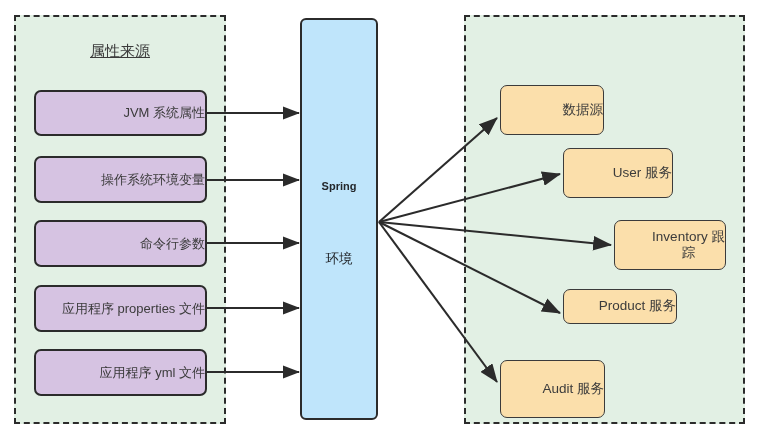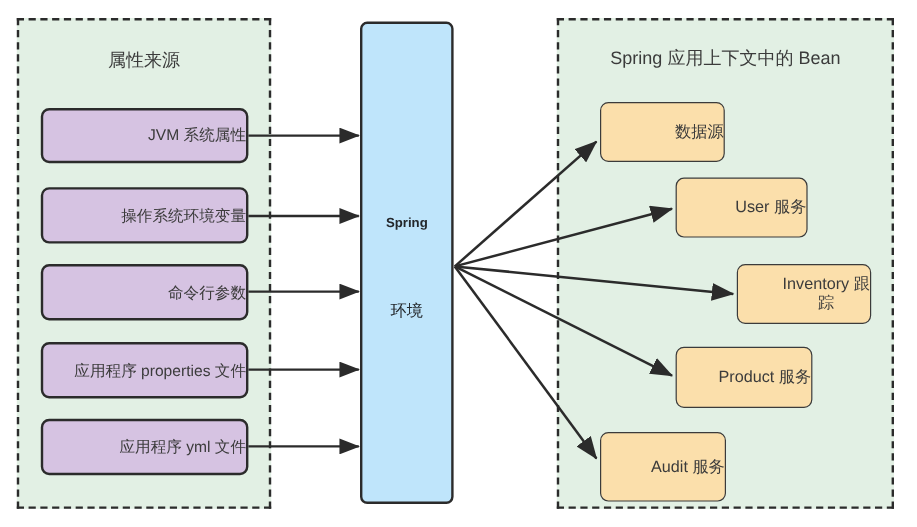--- a/index.html
+++ b/index.html
@@ -85,21 +85,21 @@
     height: 439px;
     pointer-events: none;
   }
 </style>
 </head>
 <body>
 
 <div id="canvas">
 
   <div class="group-box" style="left:14px; top:15px; width:212px; height:409px;"></div>
-  <div class="group-title" style="left:14px; top:42px; width:212px;">属性来源</div>
+  <div class="group-title" style="left:14px; top:42px; width:212px;text-decoration:underline;">属性来源</div>
 
   <div class="node node-source" style="left:34px; top:90px; width:173px; height:46px;">
     <span>JVM 系统属性</span>
   </div>
   <div class="node node-source" style="left:34px; top:156px; width:173px; height:47px;">
     <span>操作系统环境变量</span>
   </div>
   <div class="node node-source" style="left:34px; top:220px; width:173px; height:47px;">
     <span>命令行参数</span>
   </div>
@@ -109,32 +109,31 @@
   <div class="node node-source" style="left:34px; top:349px; width:173px; height:47px;">
     <span>应用程序 yml 文件</span>
   </div>
 
   <div class="node node-env" style="left:300px; top:18px; width:78px; height:402px;">
     <span class="env-label-top">Spring</span>
     <span class="env-label-bottom">环境</span>
   </div>
 
   <div class="group-box" style="left:464px; top:15px; width:281px; height:409px;"></div>
-  <div class="group-title" style="left:464px; top:40px; width:281px;">Spring 应用上下文中的 Bean</div>
 
   <div class="node node-bean" style="left:500px; top:85px; width:104px; height:50px;">
     <span>数据源</span>
   </div>
   <div class="node node-bean" style="left:563px; top:148px; width:110px; height:50px;">
     <span>User 服务</span>
   </div>
   <div class="node node-bean" style="left:614px; top:220px; width:112px; height:50px;padding-left:37px;">
     <span>Inventory 跟踪</span>
   </div>
-  <div class="node node-bean" style="left:563px; top:289px; width:114px; height:51px;">
+  <div class="node node-bean" style="left:563px; top:289px; width:114px; height:35px;">
     <span>Product 服务</span>
   </div>
   <div class="node node-bean" style="left:500px; top:360px; width:105px; height:58px;">
     <span>Audit 服务</span>
   </div>
 
   <svg class="edges" viewBox="0 0 764 439" xmlns="http://www.w3.org/2000/svg">
     <defs>
       <marker id="arrowhead" markerWidth="9" markerHeight="7" refX="8.5" refY="3.5" orient="auto" markerUnits="strokeWidth">
         <polygon points="0 0, 9 3.5, 0 7" fill="#2b2b2b"></polygon>

